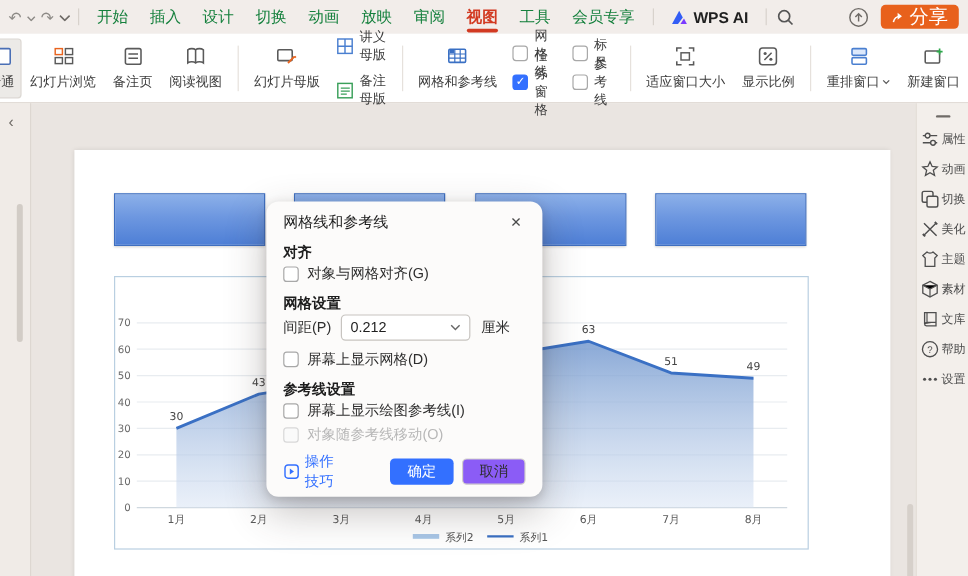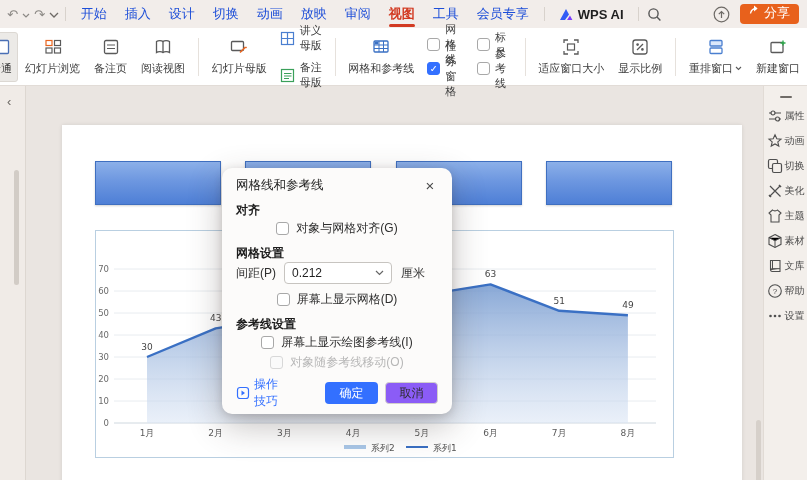--- a/index.html
+++ b/index.html
@@ -6,26 +6,26 @@
   html,body { width:807px; height:480px; overflow:hidden; }
   body { font-family:"Liberation Sans","DejaVu Sans",sans-serif; background:#eae5e1; position:relative; color:#2f2f2f; }
 
   
   .topbar { position:absolute; left:0; top:0; width:807px; height:28px; background:#f2edea; display:flex; align-items:center; }
   .qa { display:flex; align-items:center; gap:4px; padding-left:7px; }
   .qa .g { color:#8d8a86; font-size:13px; line-height:1; }
   .qa .chev { margin-top:2px; }
   .vdiv { width:1px; height:14px; background:#d8d2cc; margin:0 6px; }
   .tabs { display:flex; align-items:center; height:100%; }
-  .tab { padding:0 9px; font-size:13px; color:#1d4ed8; height:100%; display:flex; align-items:center; position:relative; cursor:default; }
+  .tab { padding:0 9px; font-size:13px; color:#15803d; height:100%; display:flex; align-items:center; position:relative; cursor:default; }
   .tab.active { color:#d23a22; font-weight:bold; }
   .tab.active::after { content:""; position:absolute; left:9px; right:9px; bottom:1px; height:3px; background:#d23a22; border-radius:2px; }
   .wpsai { display:flex; align-items:center; gap:5px; font-size:13px; font-weight:bold; color:#1f1f1f; padding:0 8px; }
   .topbar-right { margin-left:auto; display:flex; align-items:center; gap:10px; padding-right:8px; }
-  .share-btn { background:#e8611c; color:#fff; font-size:13px; height:20px; border-radius:4px; display:flex; align-items:flex-start; gap:4px; padding:0 9px; }
+  .share-btn { background:#e8611c; color:#fff; font-size:16px; height:20px; border-radius:4px; display:flex; align-items:center; gap:4px; padding:0 9px; }
 
   
   .toolbar { position:absolute; left:0; top:28px; width:807px; height:58px; background:#ffffff; border-bottom:1px solid #e2dcd7; display:flex; align-items:center; }
   .titem { display:flex; flex-direction:column; align-items:center; justify-content:center; gap:4px; padding:0 7px; font-size:11px; color:#3d3d3d; white-space:nowrap; }
   .titem.sel { background:#eceae7; border:1px solid #dcd8d3; border-radius:3px; height:50px; margin-left:-16px; padding:0 5px; }
   .tdiv { width:1px; height:38px; background:#e6e1dc; margin:0 6px; }
   .stack { display:flex; flex-direction:column; gap:7px; padding:0 6px; }
   .stack .srow { display:flex; align-items:center; gap:5px; font-size:11px; color:#3d3d3d; }
   .cbgrid { display:grid; grid-template-rows:repeat(2,18px); grid-auto-flow:column; gap:6px 14px; padding:0 6px; }
   .cbrow { display:flex; align-items:center; gap:5px; font-size:11px; color:#3d3d3d; }
@@ -57,21 +57,21 @@
   
   .chart { position:absolute; left:95px; top:230px; width:579px; height:228px; background:#fff; border:1px solid #b9cfe1; }
   .chart svg { display:block; font-family:"DejaVu Sans",sans-serif; }
 
   
   .dlg { position:absolute; left:222px; top:168px; width:230px; height:246px; background:#fcfbfa; border:1px solid #e3dedา8; border-radius:10px; box-shadow:0 12px 34px rgba(60,50,45,0.30), 0 2px 8px rgba(60,50,45,0.18); padding:9px 14px; z-index:20; overflow:hidden; }
   .dlg-title { display:flex; align-items:center; justify-content:space-between; height:16px; font-size:12.5px; color:#1d1d1d; }
   .close-x { font-size:15px; color:#4a4a4a; line-height:1; width:16px; text-align:center; }
   .close-x::before { content:"×"; }
   .sec { margin-top:9px; height:14px; font-size:12px; font-weight:bold; color:#1d1d1d; }
-  .row { margin-top:4px; height:16px; display:flex; align-items:center; gap:7px; font-size:12px; color:#2e2e2e;justify-content:center; }
+  .row { margin-top:4px; height:16px; display:flex; align-items:center; gap:7px; font-size:12px; color:#2e2e2e; }
   .sprow { margin-top:3px; height:22px; display:flex; align-items:center; font-size:12px; color:#2e2e2e; }
   .select { margin-left:8px; width:108px; height:22px; border:1px solid #c7c4c0; border-radius:4px; background:#fff; display:flex; align-items:center; justify-content:space-between; padding:0 7px; font-size:12px; color:#1f1f1f; }
   .unit { margin-left:9px; }
   .hl { border:2px solid #e8291c; border-radius:4px; margin:1px -7px 0; padding:0 5px; height:20px; }
   .dlg-footer { margin-top:6px; display:flex; align-items:center; justify-content:space-between; }
   .tips { display:flex; align-items:center; gap:4px; color:#3370ff; font-size:12px; }
   .btns { display:flex; gap:7px;padding-left:38px; }
   .btn { width:53px; height:22px; border-radius:4px; font-size:12px; display:flex; align-items:center; justify-content:center; }
   .btn.primary { background:#3370ff; color:#fff; }
   .btn.ghost { background:#8b5cf6; color:#2e2e2e; border:1px solid #d2cfcb; }

